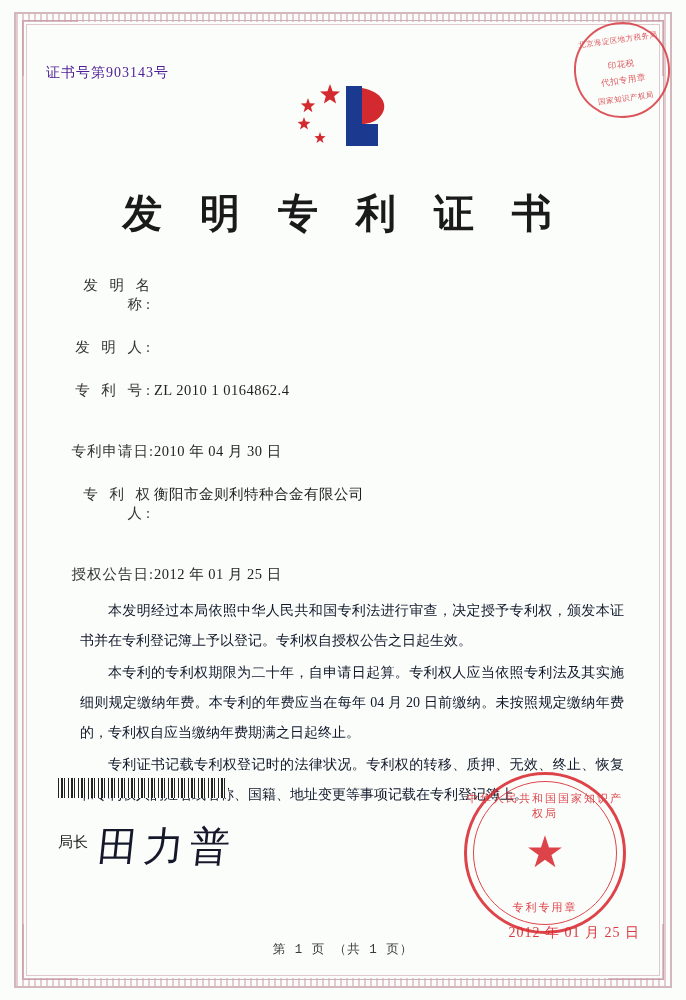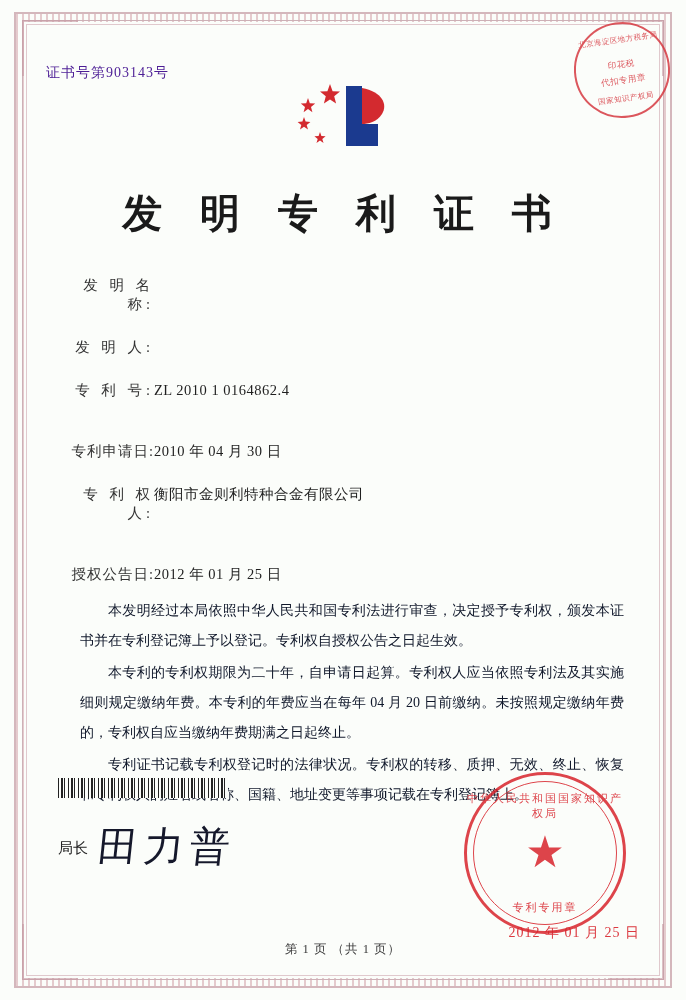--- a/index.html
+++ b/index.html
@@ -150,21 +150,21 @@
     background: repeating-linear-gradient(90deg,
       #222 0 1px, #fbfdfa 1px 3px,
       #222 3px 5px, #fbfdfa 5px 6px,
       #222 6px 7px, #fbfdfa 7px 10px);
   }
   .signature-row {
     position: absolute;
     left: 18px;
     top: 790px;
     display: flex;
-    align-items: flex-end;
+    align-items: center;
   }
   .sig-label {
     font-size: 15px;
     color: #222;
     margin-right: 10px;
     padding-bottom: 8px;
   }
   .sig-name {
     font-size: 40px;
     color: #15182b;
@@ -174,20 +174,21 @@
     transform: skewX(-6deg);
   }
   .footer {
     position: absolute;
     bottom: 6px;
     left: 0; right: 0;
     text-align: center;
     font-size: 12.5px;
     color: #3a3a3a;
     letter-spacing: 1px;
+    font-family: Liberation Mono, monospace;
   }
   
   .seal-top {
     position: absolute;
     right: 16px;
     top: 22px;
     width: 92px;
     height: 92px;
     border: 2px solid #d5333b;
     border-radius: 50%;

